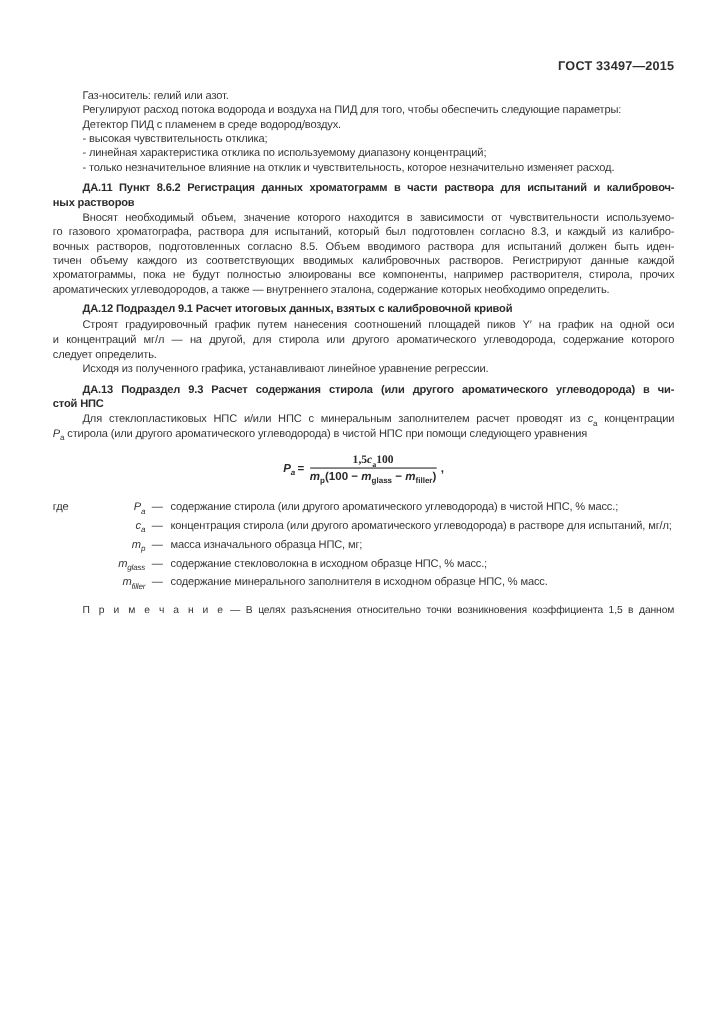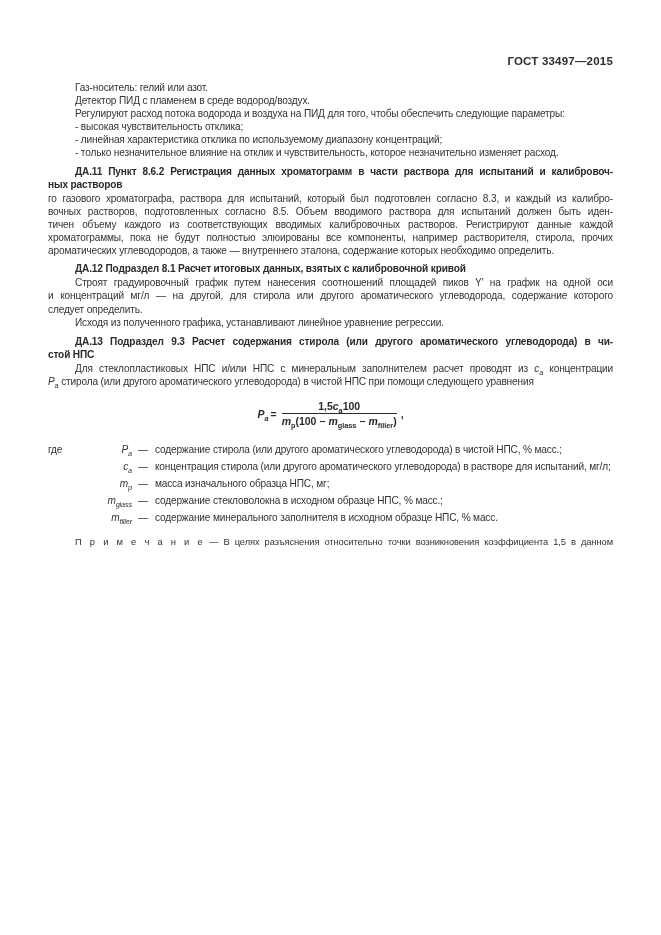--- a/index.html
+++ b/index.html
@@ -35,21 +35,21 @@
   .p-da13{margin-top:1px;}
   .sym{font-style:italic;}
   sub{font-size:7.3px;line-height:0;}
   .formula-wrap{
     margin-top:12px;
     display:flex;justify-content:center;align-items:center;
     font-size:10.5px;font-weight:bold;color:#2b2b2b;
   }
   .formula-wrap .sym{font-style:italic;}
   .frac{display:inline-flex;flex-direction:column;text-align:center;margin:0 3px;}
-  .fnum{border-bottom:1.2px solid #2b2b2b;padding:0 5px 1px 5px;}
+  .fnum{border-bottom:1.2px solid #2b2b2b;padding:0 5px 1px 5px;font-family:Liberation Serif, serif;}
   .fden{padding-top:1px;}
   .f-eq{margin:0 2px;}
   .f-tail{margin-left:1px;}
   .defs{margin-top:14px;}
   .def-row{display:flex;line-height:17px;align-items:baseline;}
   .def-lead{width:26px;flex:none;}
   .def-term{width:58px;flex:none;text-align:right;}
   .def-dash{flex:none;padding:0 7px 0 6px;}
   .def-text{flex:1;white-space:nowrap;}
   .note{margin-top:9px;font-size:9.4px;line-height:13.5px;letter-spacing:-.1px;}
@@ -62,41 +62,42 @@
 </head>
 <body>
 
 <div class="page">
   <div class="content">
 
     <div class="doc-header">ГОСТ 33497—2015</div>
 
     <div class="body-text intro block">
       <div class="line ind">Газ-носитель: гелий или азот.</div>
+      <div class="line ind">Регулируют расход потока водорода и воздуха на ПИД для того, чтобы обеспечить следующие параметры:</div>
       <div class="line ind">Детектор ПИД с пламенем в среде водород/воздух.</div>
-      <div class="line ind">Регулируют расход потока водорода и воздуха на ПИД для того, чтобы обеспечить следующие параметры:</div>
       <div class="line ind">- высокая чувствительность отклика;</div>
       <div class="line ind">- линейная характеристика отклика по используемому диапазону концентраций;</div>
       <div class="line ind">- только незначительное влияние на отклик и чувствительность, которое незначительно изменяет расход.</div>
     </div>
 
     <div class="body-text h h-da11 block">
       <div class="line jl ind">ДА.11 Пункт 8.6.2 Регистрация данных хроматограмм в части раствора для испытаний и калибровоч-</div>
       <div class="line">ных растворов</div>
     </div>
     <div class="body-text p-da11 block">
+      <div class="line jl ind">Вносят необходимый объем, значение которого находится в зависимости от чувствительности используемо-</div>
       <div class="line jl">го газового хроматографа, раствора для испытаний, который был подготовлен согласно 8.3, и каждый из калибро-</div>
       <div class="line jl">вочных растворов, подготовленных согласно 8.5. Объем вводимого раствора для испытаний должен быть иден-</div>
       <div class="line jl">тичен объему каждого из соответствующих вводимых калибровочных растворов. Регистрируют данные каждой</div>
       <div class="line jl">хроматограммы, пока не будут полностью элюированы все компоненты, например растворителя, стирола, прочих</div>
       <div class="line">ароматических углеводородов, а также — внутреннего эталона, содержание которых необходимо определить.</div>
     </div>
 
     <div class="body-text h h-da12 block">
-      <div class="line ind">ДА.12 Подраздел 8.1 Расчет итоговых данных, взятых с калибровочной кривой</div>
+      <div class="line ind">ДА.12 Подраздел 9.1 Расчет итоговых данных, взятых с калибровочной кривой</div>
     </div>
     <div class="body-text p-da12 block">
       <div class="line jl ind">Строят градуировочный график путем нанесения соотношений площадей пиков Y′ на график на одной оси</div>
       <div class="line jl">и концентраций мг/л — на другой, для стирола или другого ароматического углеводорода, содержание которого</div>
       <div class="line">следует определить.</div>
     </div>
     <div class="body-text block">
       <div class="line ind">Исходя из полученного графика, устанавливают линейное уравнение регрессии.</div>
     </div>
 

